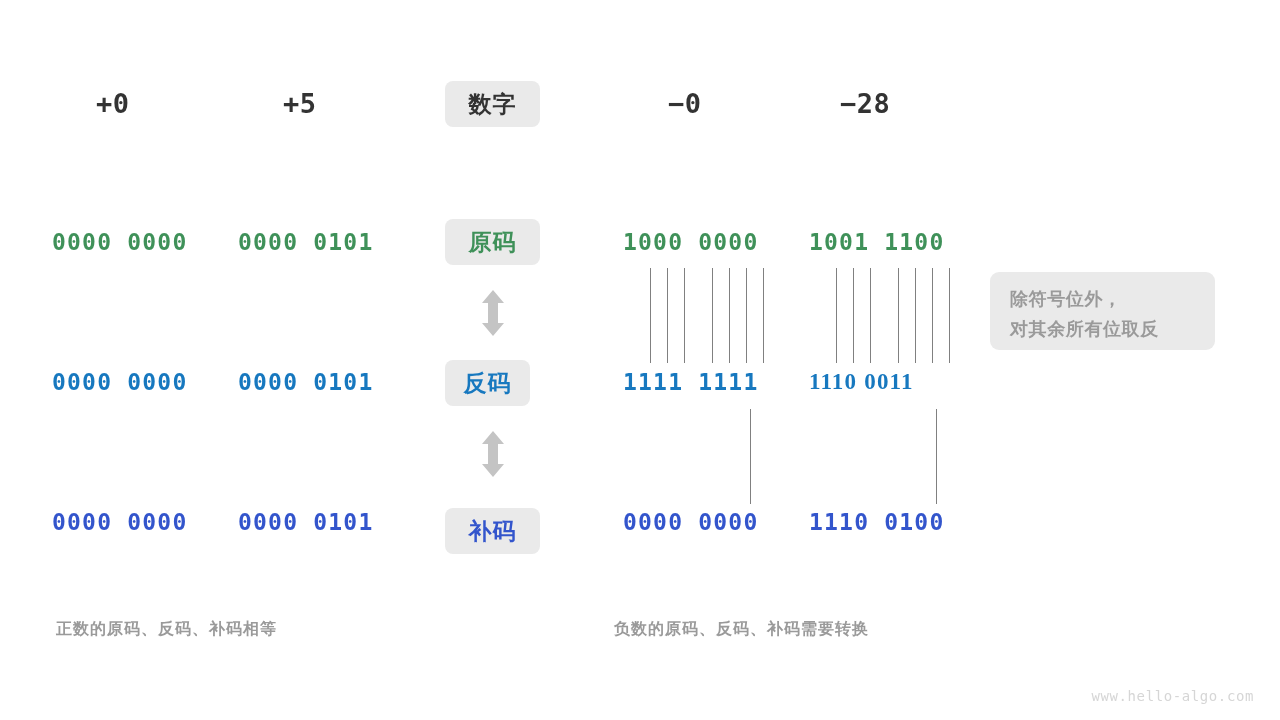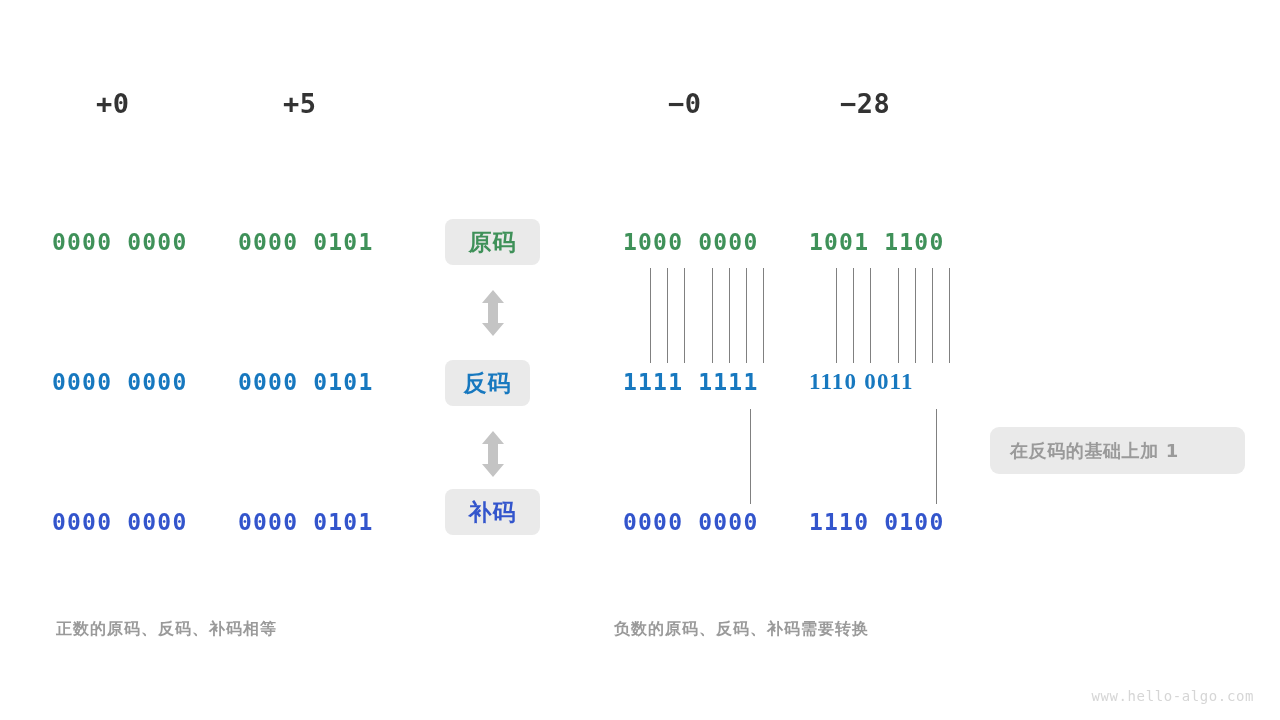--- a/index.html
+++ b/index.html
@@ -117,20 +117,23 @@
 </style>
 </head>
 <body>
 
 <div class="stage">
 
   <div class="cell num" style="left:96px; top:88px;">+0</div>
 
   <div class="cell num" style="left:283px; top:88px;">+5</div>
 
+  <div class="badge t-dark" style="left:445px; top:81px; width:95px; height:46px;">
+    <span>数字</span>
+  </div>
 
   <div class="cell num" style="left:668px; top:88px;">−0</div>
 
   <div class="cell num" style="left:840px; top:88px;">−28</div>
 
   <div class="cell bits sign" style="left:52px; top:229px;">0000 0000</div>
 
   <div class="cell bits sign" style="left:238px; top:229px;">0000 0101</div>
 
   <div class="badge t-green" style="left:445px; top:219px; width:95px; height:46px;text-align:center;">
@@ -154,49 +157,50 @@
   <div class="connector" style="left:870px;  top:268px; height:95px;"></div>
   <div class="connector" style="left:898px;  top:268px; height:95px;"></div>
   <div class="connector" style="left:915px;  top:268px; height:95px;"></div>
   <div class="connector" style="left:932px;  top:268px; height:95px;"></div>
   <div class="connector" style="left:949px;  top:268px; height:95px;"></div>
 
   <svg class="dbl-arrow" style="left:478px; top:289px;" viewBox="0 0 30 48">
     <path d="M15 1 L26 14 L20 14 L20 34 L26 34 L15 47 L4 34 L10 34 L10 14 L4 14 Z" fill="#c4c4c4"></path>
   </svg>
 
+  <div class="note" style="left:990px; top:272px; width:225px; height:78px;">
+    <div>除符号位外，</div>
+    <div>对其余所有位取反</div>
+  </div>
 
   <div class="cell bits ones" style="left:52px; top:369px;">0000 0000</div>
 
   <div class="cell bits ones" style="left:238px; top:369px;">0000 0101</div>
 
   <div class="badge t-blue" style="left:445px; top:360px; width:85px; height:46px;">
     <span>反码</span>
   </div>
 
   <div class="cell bits ones" style="left:623px; top:369px;">1111 1111</div>
 
   <div class="cell bits ones" style="left:809px; top:369px;font-family:Liberation Serif, serif;">1110 0011</div>
 
   <div class="connector" style="left:750px; top:409px; height:95px;"></div>
   <div class="connector" style="left:936px; top:409px; height:95px;"></div>
 
   <svg class="dbl-arrow" style="left:478px; top:430px;" viewBox="0 0 30 48">
     <path d="M15 1 L26 14 L20 14 L20 34 L26 34 L15 47 L4 34 L10 34 L10 14 L4 14 Z" fill="#c4c4c4"></path>
   </svg>
 
-  <div class="note" style="left:990px; top:427px; width:255px; height:47px; line-height:23px; padding-top:12px;">
-    <div>在反码的基础上加  1</div>
-  </div>
 
   <div class="cell bits twos" style="left:52px; top:509px;">0000 0000</div>
 
   <div class="cell bits twos" style="left:238px; top:509px;">0000 0101</div>
 
-  <div class="badge t-indigo" style="left:445px; top:489px; width:95px; height:46px;">
+  <div class="badge t-indigo" style="left:445px; top:508px; width:95px; height:46px;">
     <span>补码</span>
   </div>
 
   <div class="cell bits twos" style="left:623px; top:509px;">0000 0000</div>
 
   <div class="cell bits twos" style="left:809px; top:509px;">1110 0100</div>
 
   <div class="caption" style="left:56px; top:619px;">正数的原码、反码、补码相等</div>
 
   <div class="caption" style="left:614px; top:619px;">负数的原码、反码、补码需要转换</div>

